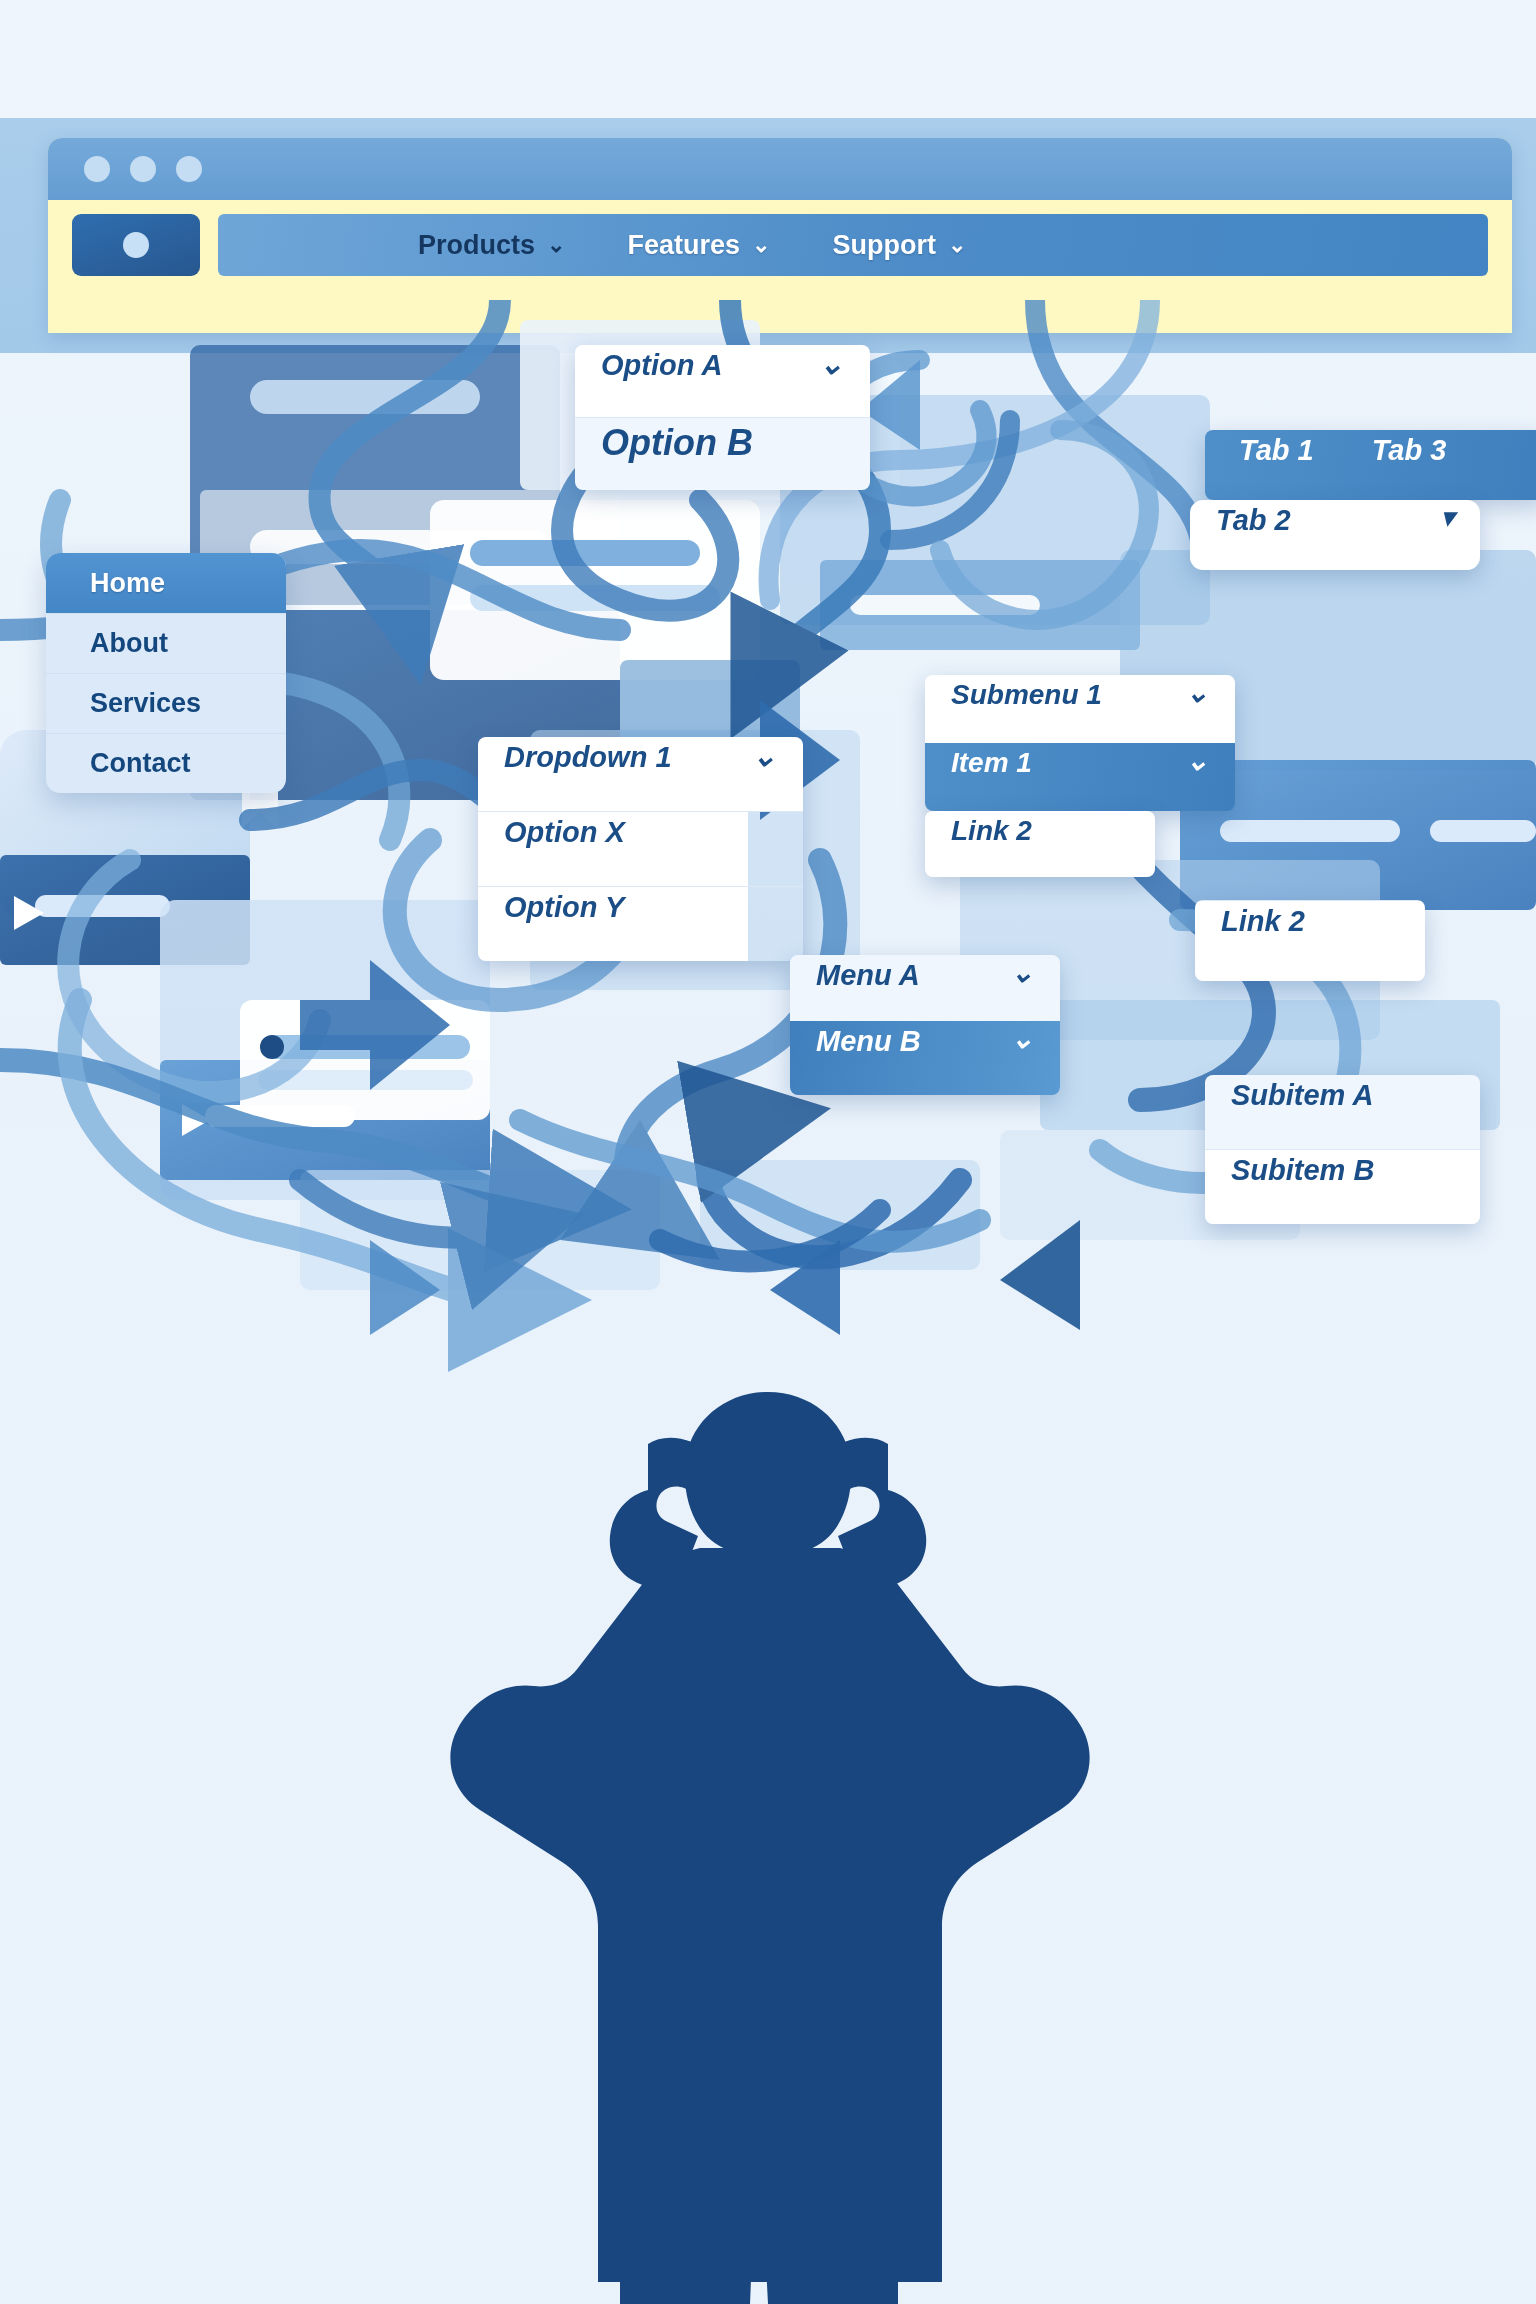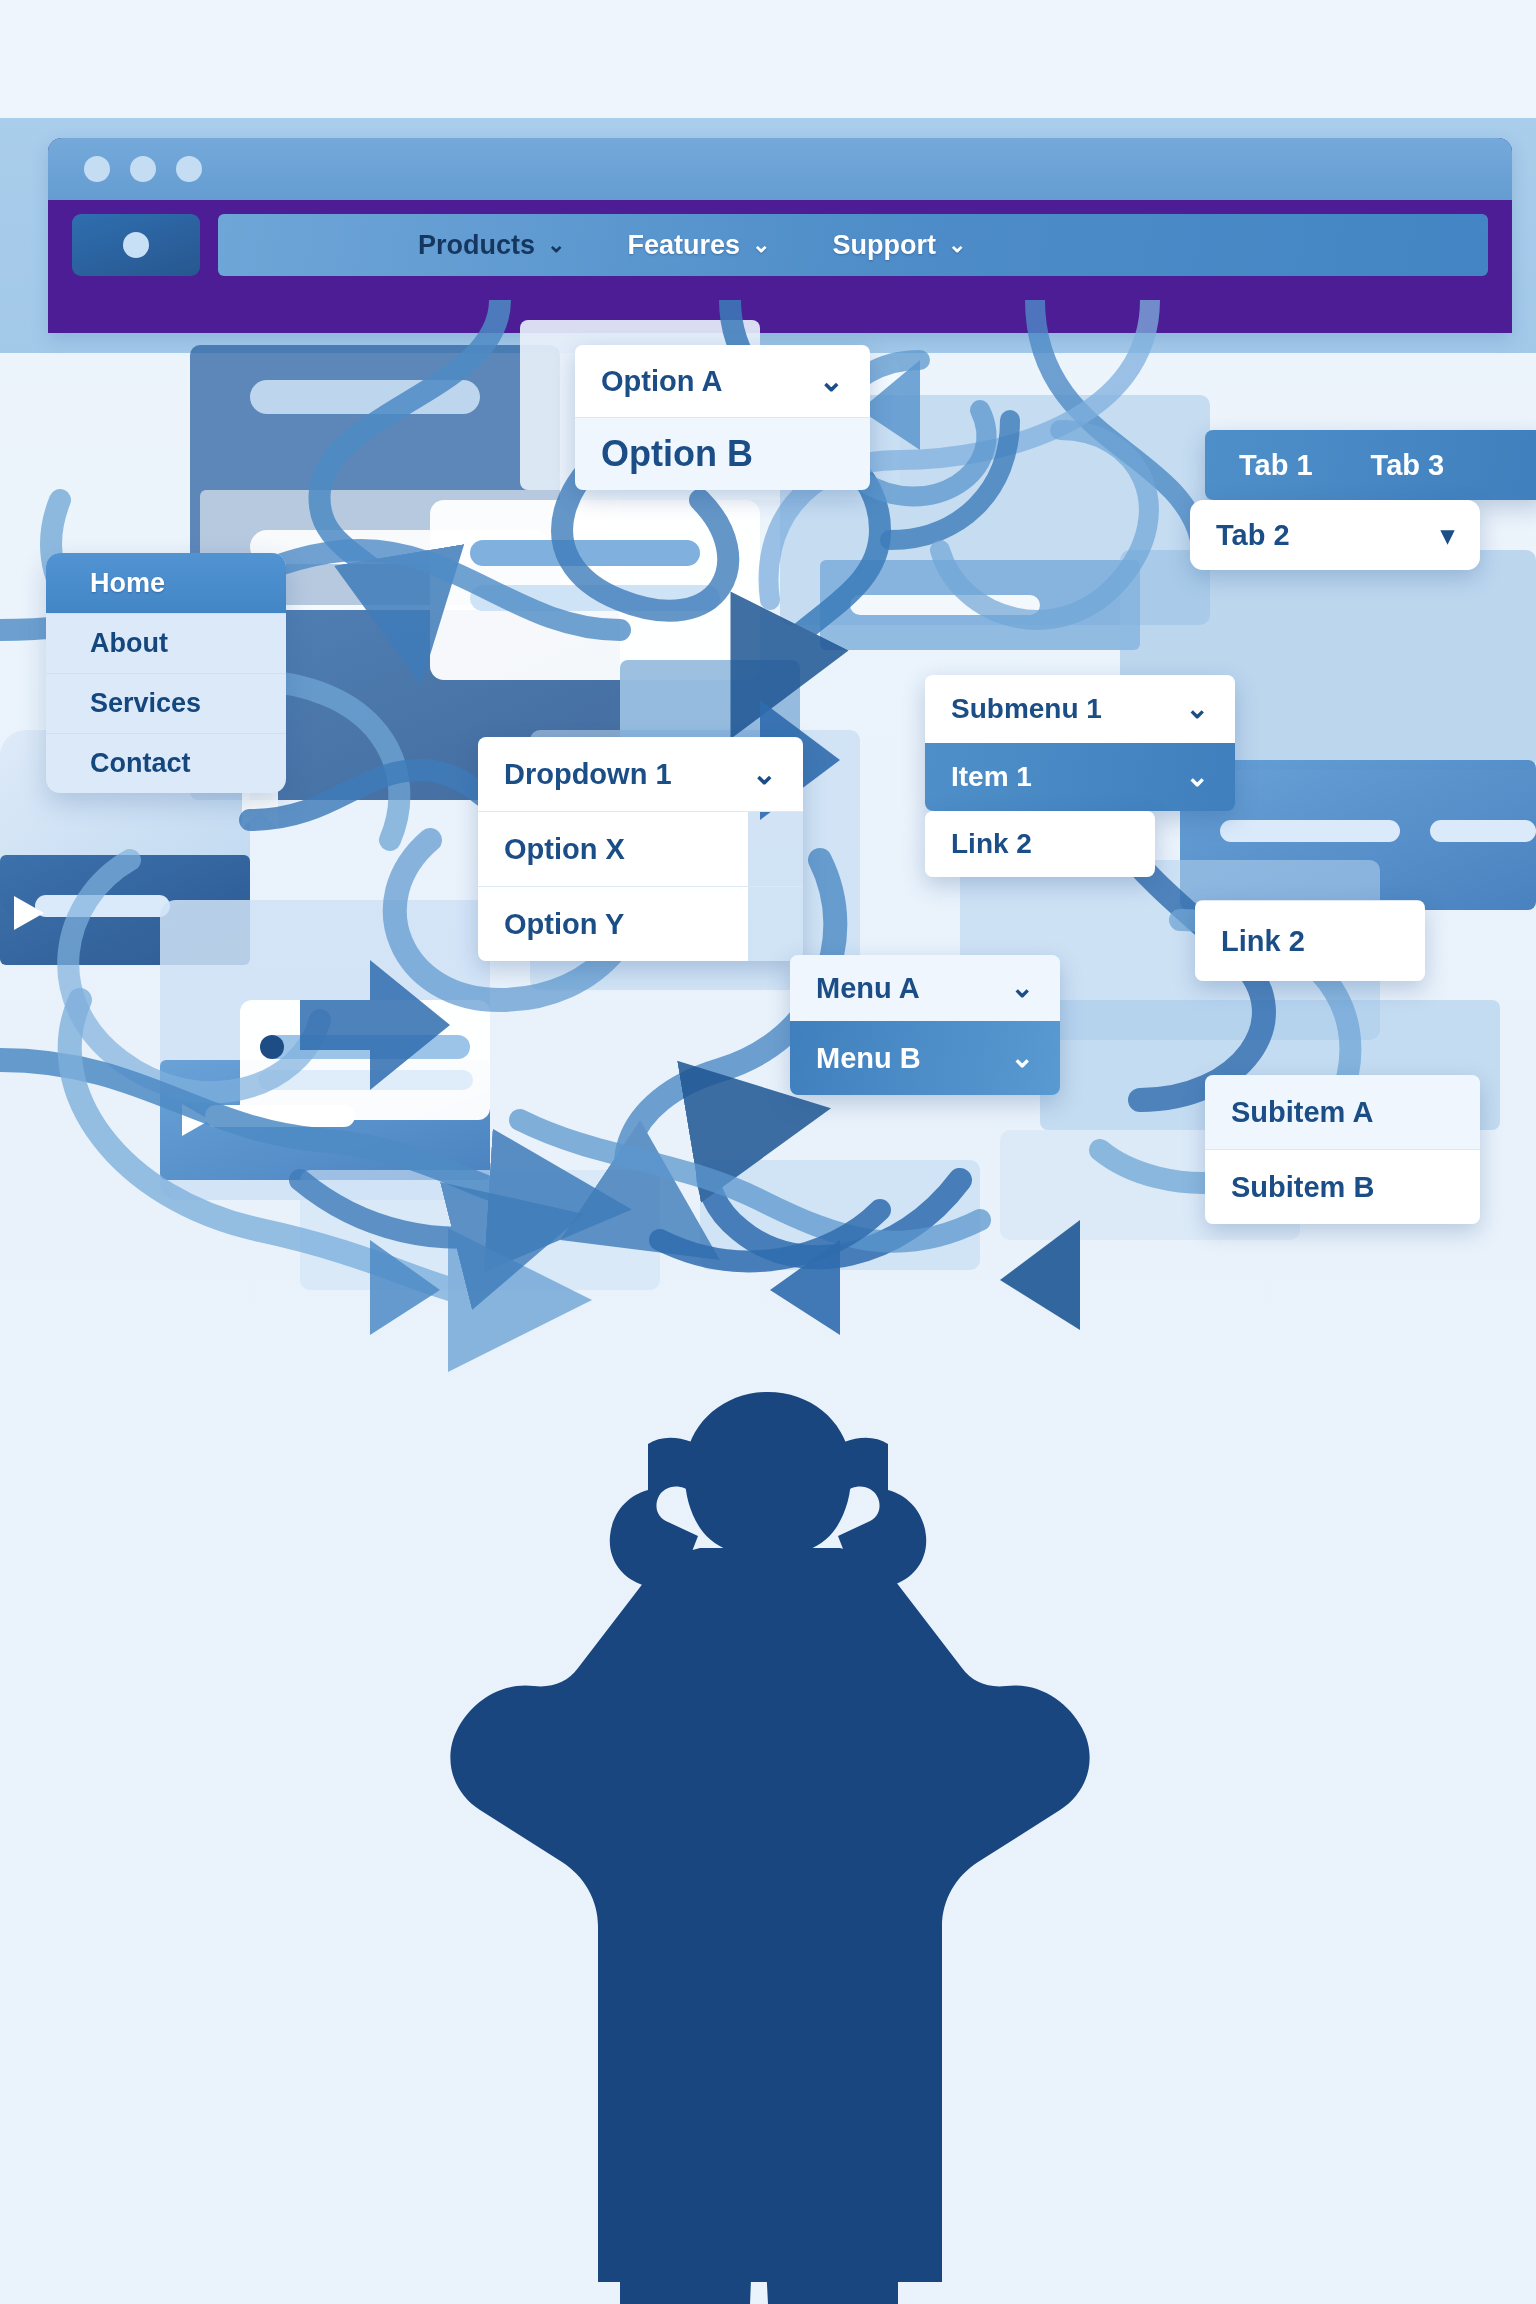--- a/index.html
+++ b/index.html
@@ -11,21 +11,21 @@
     position:relative;
   }
 
   
   #browser-window {
     position:absolute; left:0; top:118px; width:1536px; height:235px;
     background: linear-gradient(180deg,#a9cdeb 0%, #a3c9e9 100%);
   }
   #browser-frame {
     position:absolute; left:48px; top:138px; width:1464px; height:195px;
-    background:#4c1d95; border-radius:14px 14px 0 0;
+    background:#fef9c3; border-radius:14px 14px 0 0;
     box-shadow: 0 6px 18px rgba(40,90,150,.18);
     overflow:hidden;
   }
   #titlebar {
     height:62px; background: linear-gradient(180deg,#74a9da 0%, #659dd2 100%);
     display:flex; align-items:center; padding-left:36px; gap:20px;
   }
   .dot { width:26px; height:26px; border-radius:50%; background:#c5ddf2; }
   #navbar-row { display:flex; align-items:center; padding:14px 24px 0 24px; gap:18px; }
   #logo-box {
@@ -51,22 +51,22 @@
   #chaos { position:absolute; left:0; top:300px; width:1536px; height:1090px; }
   #chaos svg.layer { position:absolute; left:0; top:0; width:1536px; height:1090px; }
 
   
   .panel {
     position:absolute; border-radius:8px; overflow:hidden;
     box-shadow: 0 8px 22px rgba(35,80,140,.25);
     font-weight:bold;
   }
   .row {
-    display:flex; align-items:center; justify-content:space-between;
-    padding:12px 26px; white-space:nowrap;
+    display:flex; align-items:flex-start; justify-content:space-between;
+    padding:4px 26px; white-space:nowrap;font-style:italic;
   }
   .row.white  { background:#ffffff; color:#1b4d86; }
   .row.pale   { background:#eff6fd; color:#1b4d86; }
   .row.blue   { background: linear-gradient(100deg,#4f8fc9 0%,#3f7fbd 100%); color:#ffffff; }
   .row.blue2  { background: linear-gradient(100deg,#3f7fbd 0%,#5a9ad2 100%); color:#ffffff; }
   .divider { height:1px; background:#dbe8f5; }
 
   
   #sidebar {
     position:absolute; left:46px; top:253px; width:240px; border-radius:14px;

